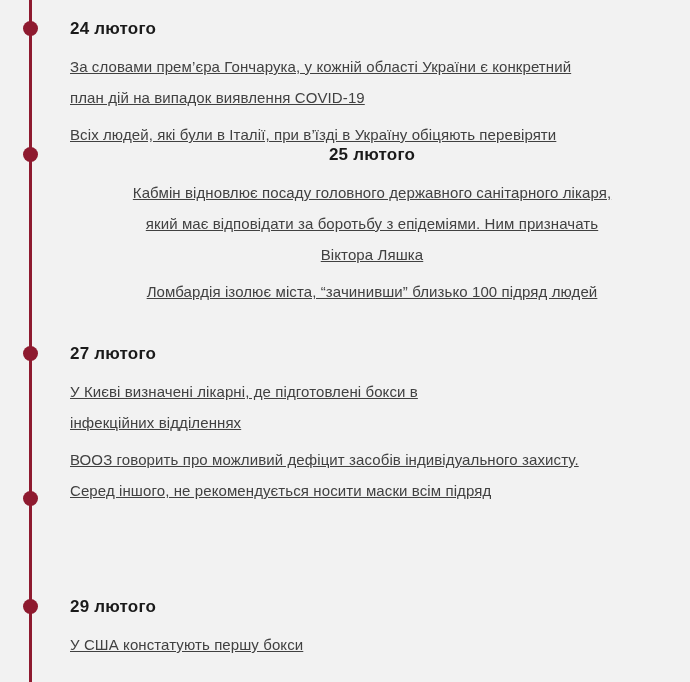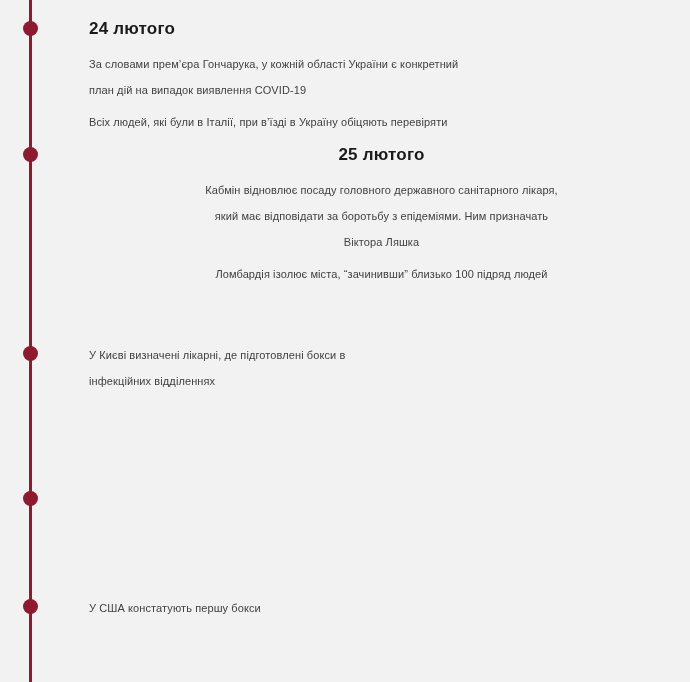--- a/index.html
+++ b/index.html
@@ -24,21 +24,21 @@
     left: 29px;
     top: 0;
     bottom: 0;
     width: 3px;
     background: #8e1a2f;
   }
   .entry {
     position: absolute;
     left: 0;
     width: 690px;
-    padding-left: 89px;
+    padding-left: 70px;
     padding-right: 16px;
     box-sizing: border-box;
   }
   .entry-0 { top: 17px; }
   .entry-1 { top: 143px; text-align: center; }
   .entry-2 { top: 342px; }
   .entry-3 { top: 487px; }
   .entry-4 { top: 595px; }
   .dot {
     position: absolute;
@@ -52,25 +52,26 @@
   .entry-date {
     margin: 0 0 10px 0;
     font-size: 17px;
     line-height: 24px;
     font-weight: 700;
     color: #1a1a1a;
     letter-spacing: 0.2px;
   }
   .entry-paragraph {
     margin: 0 0 6px 0;
-    font-size: 11px;
-    line-height: 26px;
+    font-size: 15px;
+    line-height: 31px;
     color: #414141;
     white-space: pre-line;
     letter-spacing: 0.1px;
+    text-decoration: underline;
   }
 </style>
 </head>
 <body>
 
 <div class="timeline">
   <div class="timeline-line"></div>
 
   <div class="entry entry-0">
     <span class="dot"></span>
@@ -84,25 +85,29 @@
     <span class="dot"></span>
     <h2 class="entry-date">25 лютого</h2>
     <p class="entry-paragraph">Кабмін відновлює посаду головного державного санітарного лікаря,
 який має відповідати за боротьбу з епідеміями. Ним призначать
 Віктора Ляшка</p>
     <p class="entry-paragraph">Ломбардія ізолює міста, “зачинивши” близько 100 підряд людей</p>
   </div>
 
   <div class="entry entry-2">
     <span class="dot"></span>
+    <h2 class="entry-date">27 лютого</h2>
     <p class="entry-paragraph">У Києві визначені лікарні, де підготовлені бокси в
 інфекційних відділеннях</p>
+    <p class="entry-paragraph">ВООЗ говорить про можливий дефіцит засобів індивідуального захисту.
+Серед іншого, не рекомендується носити маски всім підряд</p>
   </div>
 
   <div class="entry entry-3">
     <span class="dot"></span>
   </div>
 
   <div class="entry entry-4">
     <span class="dot"></span>
+    <h2 class="entry-date">29 лютого</h2>
     <p class="entry-paragraph">У США констатують першу бокси</p>
   </div>
 </div>
 
 </body></html>

